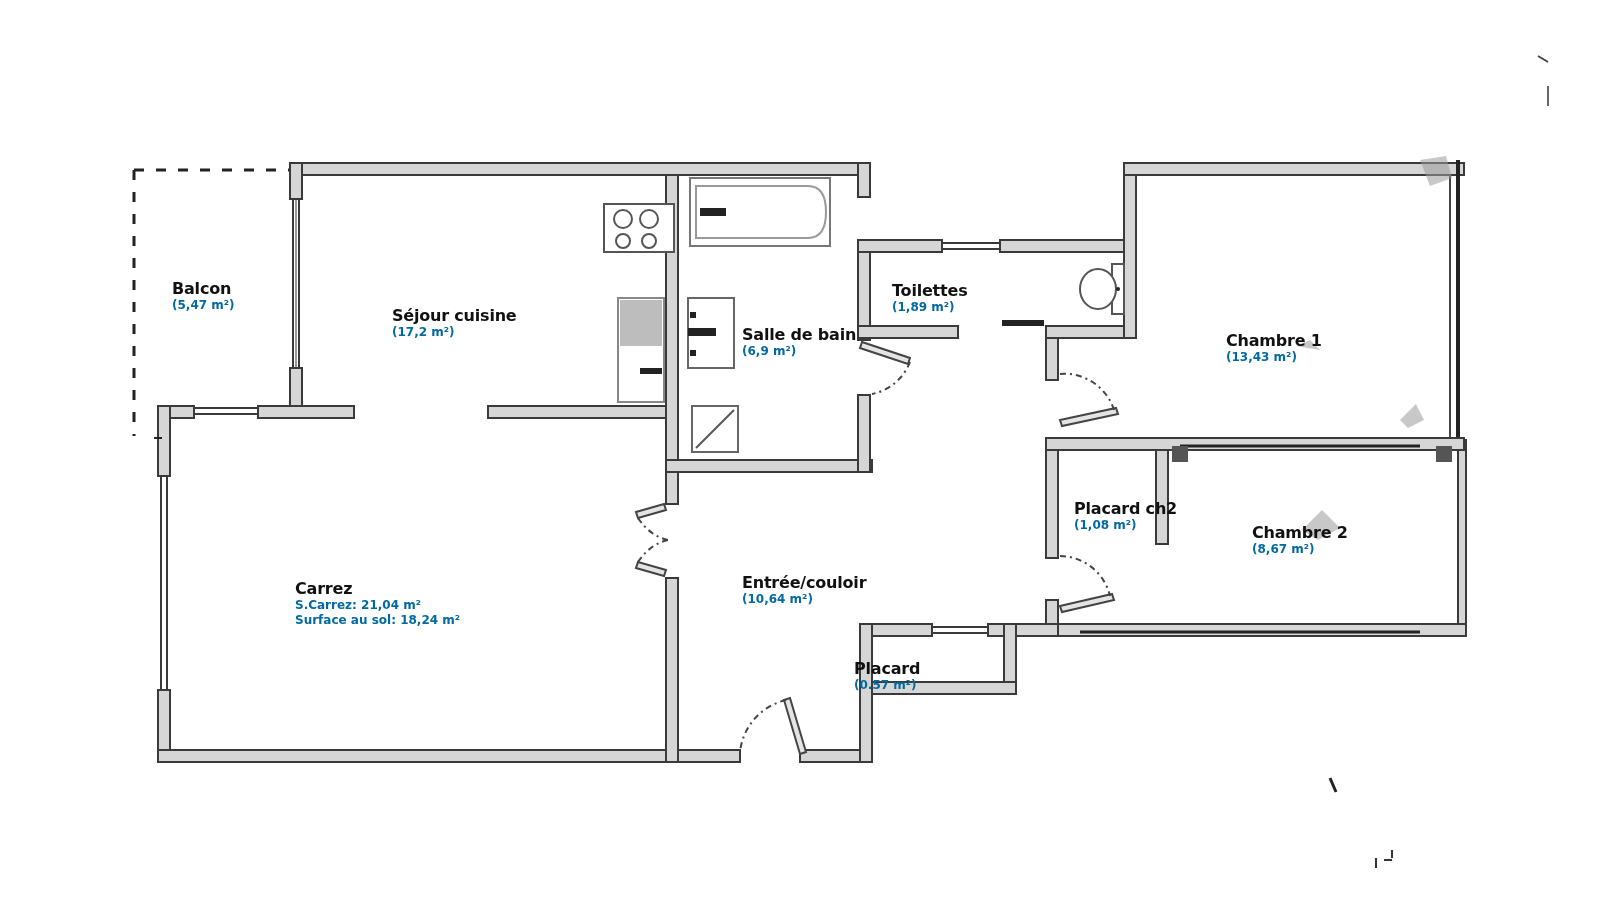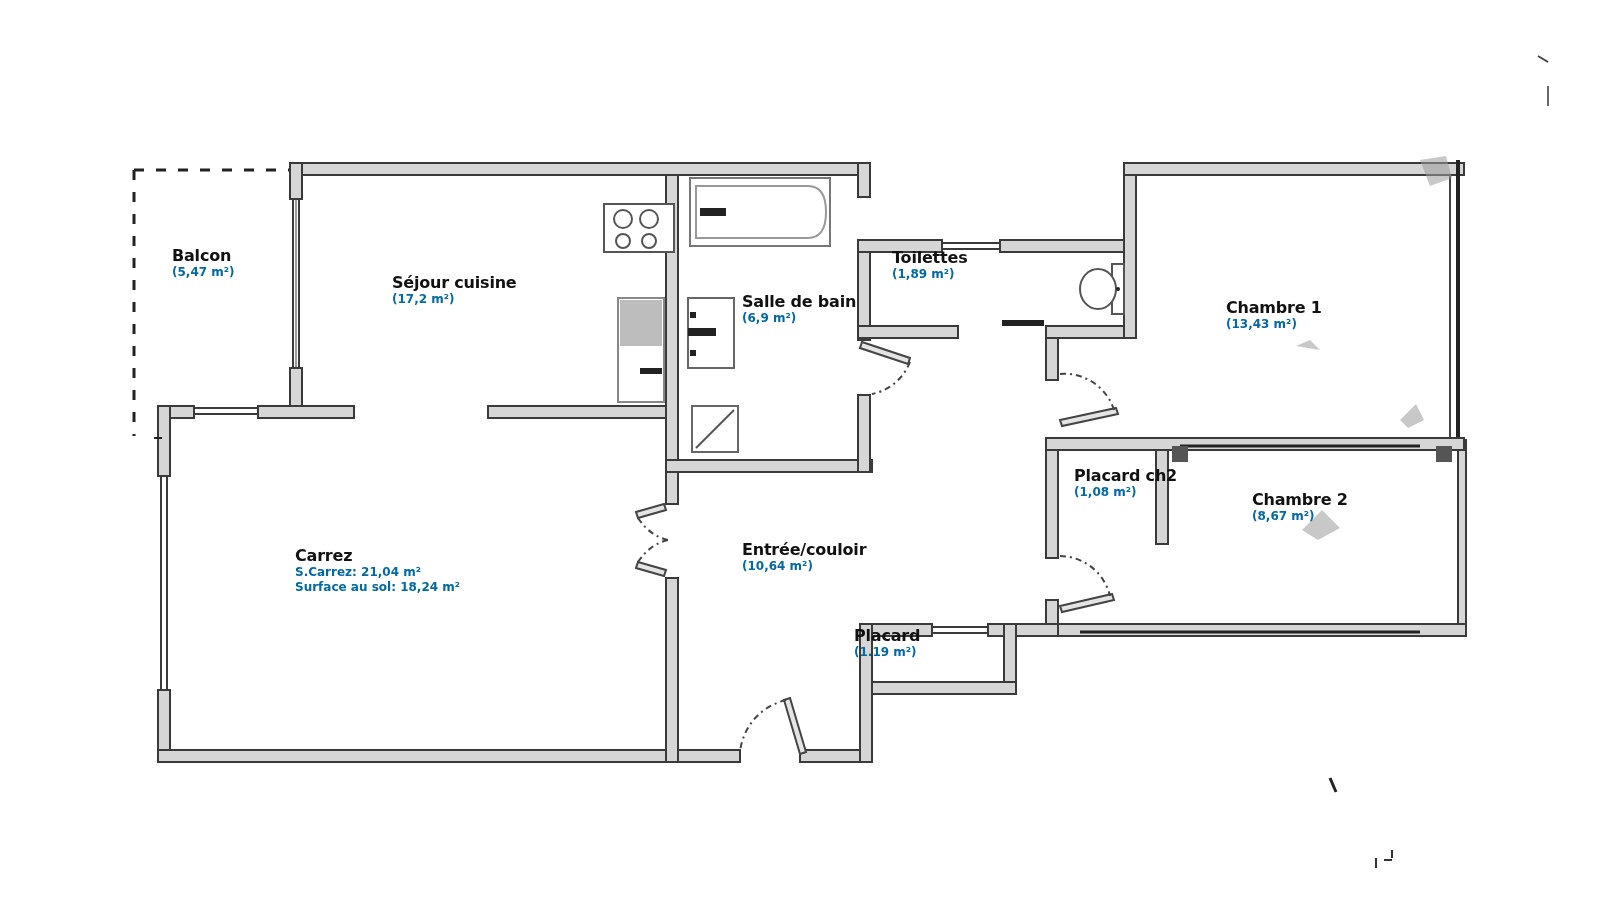--- a/index.html
+++ b/index.html
@@ -7,21 +7,21 @@
            font-family: "DejaVu Sans", sans-serif; }
     #plan { position: absolute; left: 0; top: 0; width: 1600px; height: 902px; }
     .wall { fill: #d6d6d6; stroke: #3a3a3a; stroke-width: 2; }
     .wall-thin { fill: none; stroke: #3a3a3a; stroke-width: 2; }
     .dash { fill: none; stroke: #222; stroke-width: 3; stroke-dasharray: 10 12; }
     .door-arc { fill: none; stroke: #444; stroke-width: 2; stroke-dasharray: 6 4 2 4; }
     .door-leaf { fill: #e4e4e4; stroke: #444; stroke-width: 2; }
     .fixture { fill: #fff; stroke: #555; stroke-width: 2; }
     .fixture-dark { fill: #222; }
     .window-line { stroke: #777; stroke-width: 1.5; }
-    .label { position: absolute; white-space: nowrap; line-height: 1.2; }
+    .label { position: absolute; white-space: nowrap; line-height: 1.2; margin-top: 33px; }
     .room-name { font-weight: bold; font-size: 16px; color: #111; letter-spacing: -0.2px; }
     .room-area { font-weight: bold; font-size: 12px; color: #0369a1; }
     .smudge { fill: #9a9a9a; opacity: 0.55; }
   </style>
 </head>
 <body>
 
 <svg id="plan" viewBox="0 0 1600 902" xmlns="http://www.w3.org/2000/svg">
 
   <g>
@@ -222,14 +222,14 @@
   <div class="room-area">Surface au sol: 18,24 m²</div>
 </div>
 
 <div class="label" style="left:742px; top:540px;">
   <div class="room-name">Entrée/couloir</div>
   <div class="room-area">(10,64 m²)</div>
 </div>
 
 <div class="label" style="left:854px; top:626px;">
   <div class="room-name">Placard</div>
-  <div class="room-area">(1.19 m²)</div>
+  <div class="room-area">(0.57 m²)</div>
 </div>
 
 </body></html>

